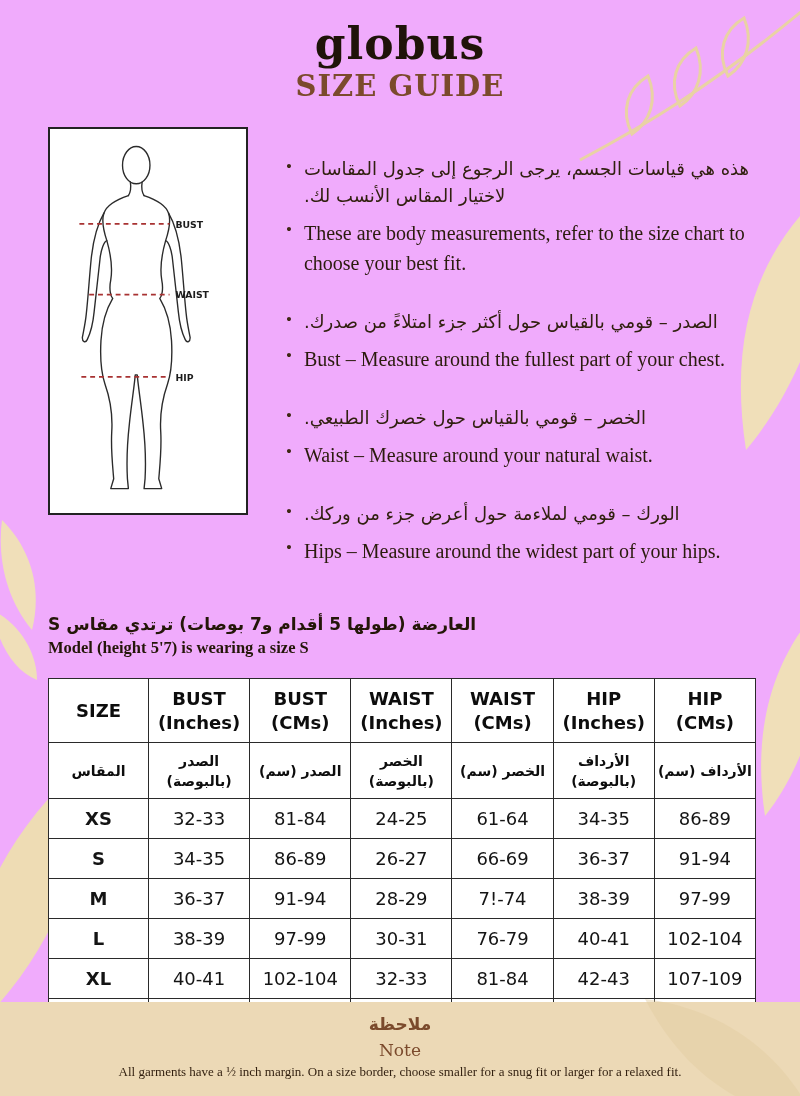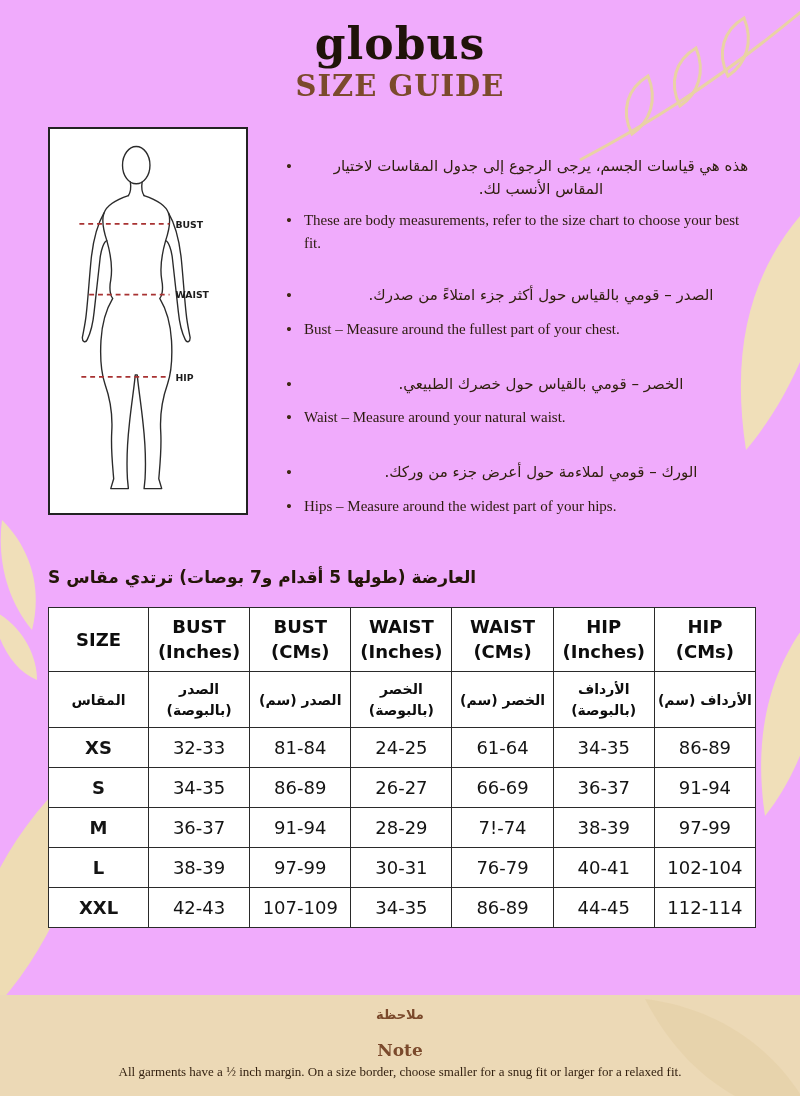--- a/index.html
+++ b/index.html
@@ -42,27 +42,27 @@
     font-family:"DejaVu Sans", sans-serif;
     font-size:9.5px; font-weight:bold; fill:#1c1c1c;
   }
 
   .bullets { flex:1; padding-top:28px; }
   .pair { margin-bottom:30px; }
   .item { display:flex; gap:12px; margin-bottom:9px; line-height:1.5; }
   .bullet { color:#3f2713; font-size:17px; line-height:1.45; }
   .item .txt { flex:1; }
   .item.ar .txt {
-    direction:rtl; text-align:center;
+    direction:rtl; text-align:left;
     font-family:"DejaVu Sans", sans-serif;
-    font-size:15px; color:#31200f;margin-left:22px;
+    font-size:18px; color:#31200f;
   }
   .item.en .txt {
     font-family:"Liberation Serif", serif;
-    font-size:15px; color:#2b1b0d;
+    font-size:20px; color:#2b1b0d;
   }
 
   .model-note { position:relative; z-index:1; padding:18px 44px 0 48px; }
   .model-note .ar {
     direction:rtl; text-align:left;
     font-family:"DejaVu Sans", sans-serif;
     font-size:17px; font-weight:bold; color:#241608;
   }
   .model-note .en {
     font-family:"Liberation Serif", serif;
@@ -87,22 +87,22 @@
     white-space:pre-line; height:56px; line-height:1.45; direction:rtl;
   }
   tbody td { font-size:18px; height:40px; color:#141414; }
   tbody td.size { font-weight:bold; }
 
   .note {
     position:absolute; z-index:1; left:0; right:0; bottom:0;
     background:#ecd9b6; text-align:center;
     padding:12px 30px 16px;
   }
-  .note .t-ar { font-family:"DejaVu Sans", sans-serif; font-size:13px; font-weight:bold; color:#7b4a2c; }
-  .note .t-en { font-family:"DejaVu Serif", serif; font-size:17px; font-weight:bold; color:#7b4a2c; margin-top:18px; }
+  .note .t-ar { font-family:"DejaVu Sans", sans-serif; font-size:17px; font-weight:bold; color:#7b4a2c; }
+  .note .t-en { font-family:"DejaVu Serif", serif; font-size:17px; font-weight:normal; color:#7b4a2c; margin-top:6px; }
   .note .b-ar { direction:rtl; font-family:"DejaVu Sans", sans-serif; font-size:13.5px; color:#2f1d0d; margin-top:8px; }
   .note .b-en { font-family:"Liberation Serif", serif; font-size:13px; color:#2f1d0d; margin-top:4px; }
 </style>
 </head>
 <body>
 
 <div class="page">
 
   <svg class="decor" style="top:-12px; right:-20px;" width="250" height="180" viewBox="0 0 250 180">
     <g fill="none" stroke="#e9d2a4" stroke-width="3">
@@ -227,20 +227,21 @@
         <div class="item en">
           <span class="bullet">•</span>
           <span class="txt">Hips – Measure around the widest part of your hips.</span>
         </div>
       </div>
     </div>
   </section>
 
   <div class="model-note">
     <div class="ar">العارضة (طولها 5 أقدام و7 بوصات) ترتدي مقاس S</div>
+    <div class="en">Model (height 5'7) is wearing a size S</div>
   </div>
 
   <table>
     <colgroup>
       <col class="size-col">
       <col>
         <col>
         <col>
         <col>
         <col>
@@ -306,20 +307,29 @@
       <tr>
         <td class="size">L</td>
         <td>38-39</td>
         <td>97-99</td>
         <td>30-31</td>
         <td>76-79</td>
         <td>40-41</td>
         <td>102-104</td>
       </tr>
       <tr>
+        <td class="size">XL</td>
+        <td>40-41</td>
+        <td>102-104</td>
+        <td>32-33</td>
+        <td>81-84</td>
+        <td>42-43</td>
+        <td>107-109</td>
+      </tr>
+      <tr>
         <td class="size">XXL</td>
         <td>42-43</td>
         <td>107-109</td>
         <td>34-35</td>
         <td>86-89</td>
         <td>44-45</td>
         <td>112-114</td>
       </tr>
     </tbody>
   </table>

